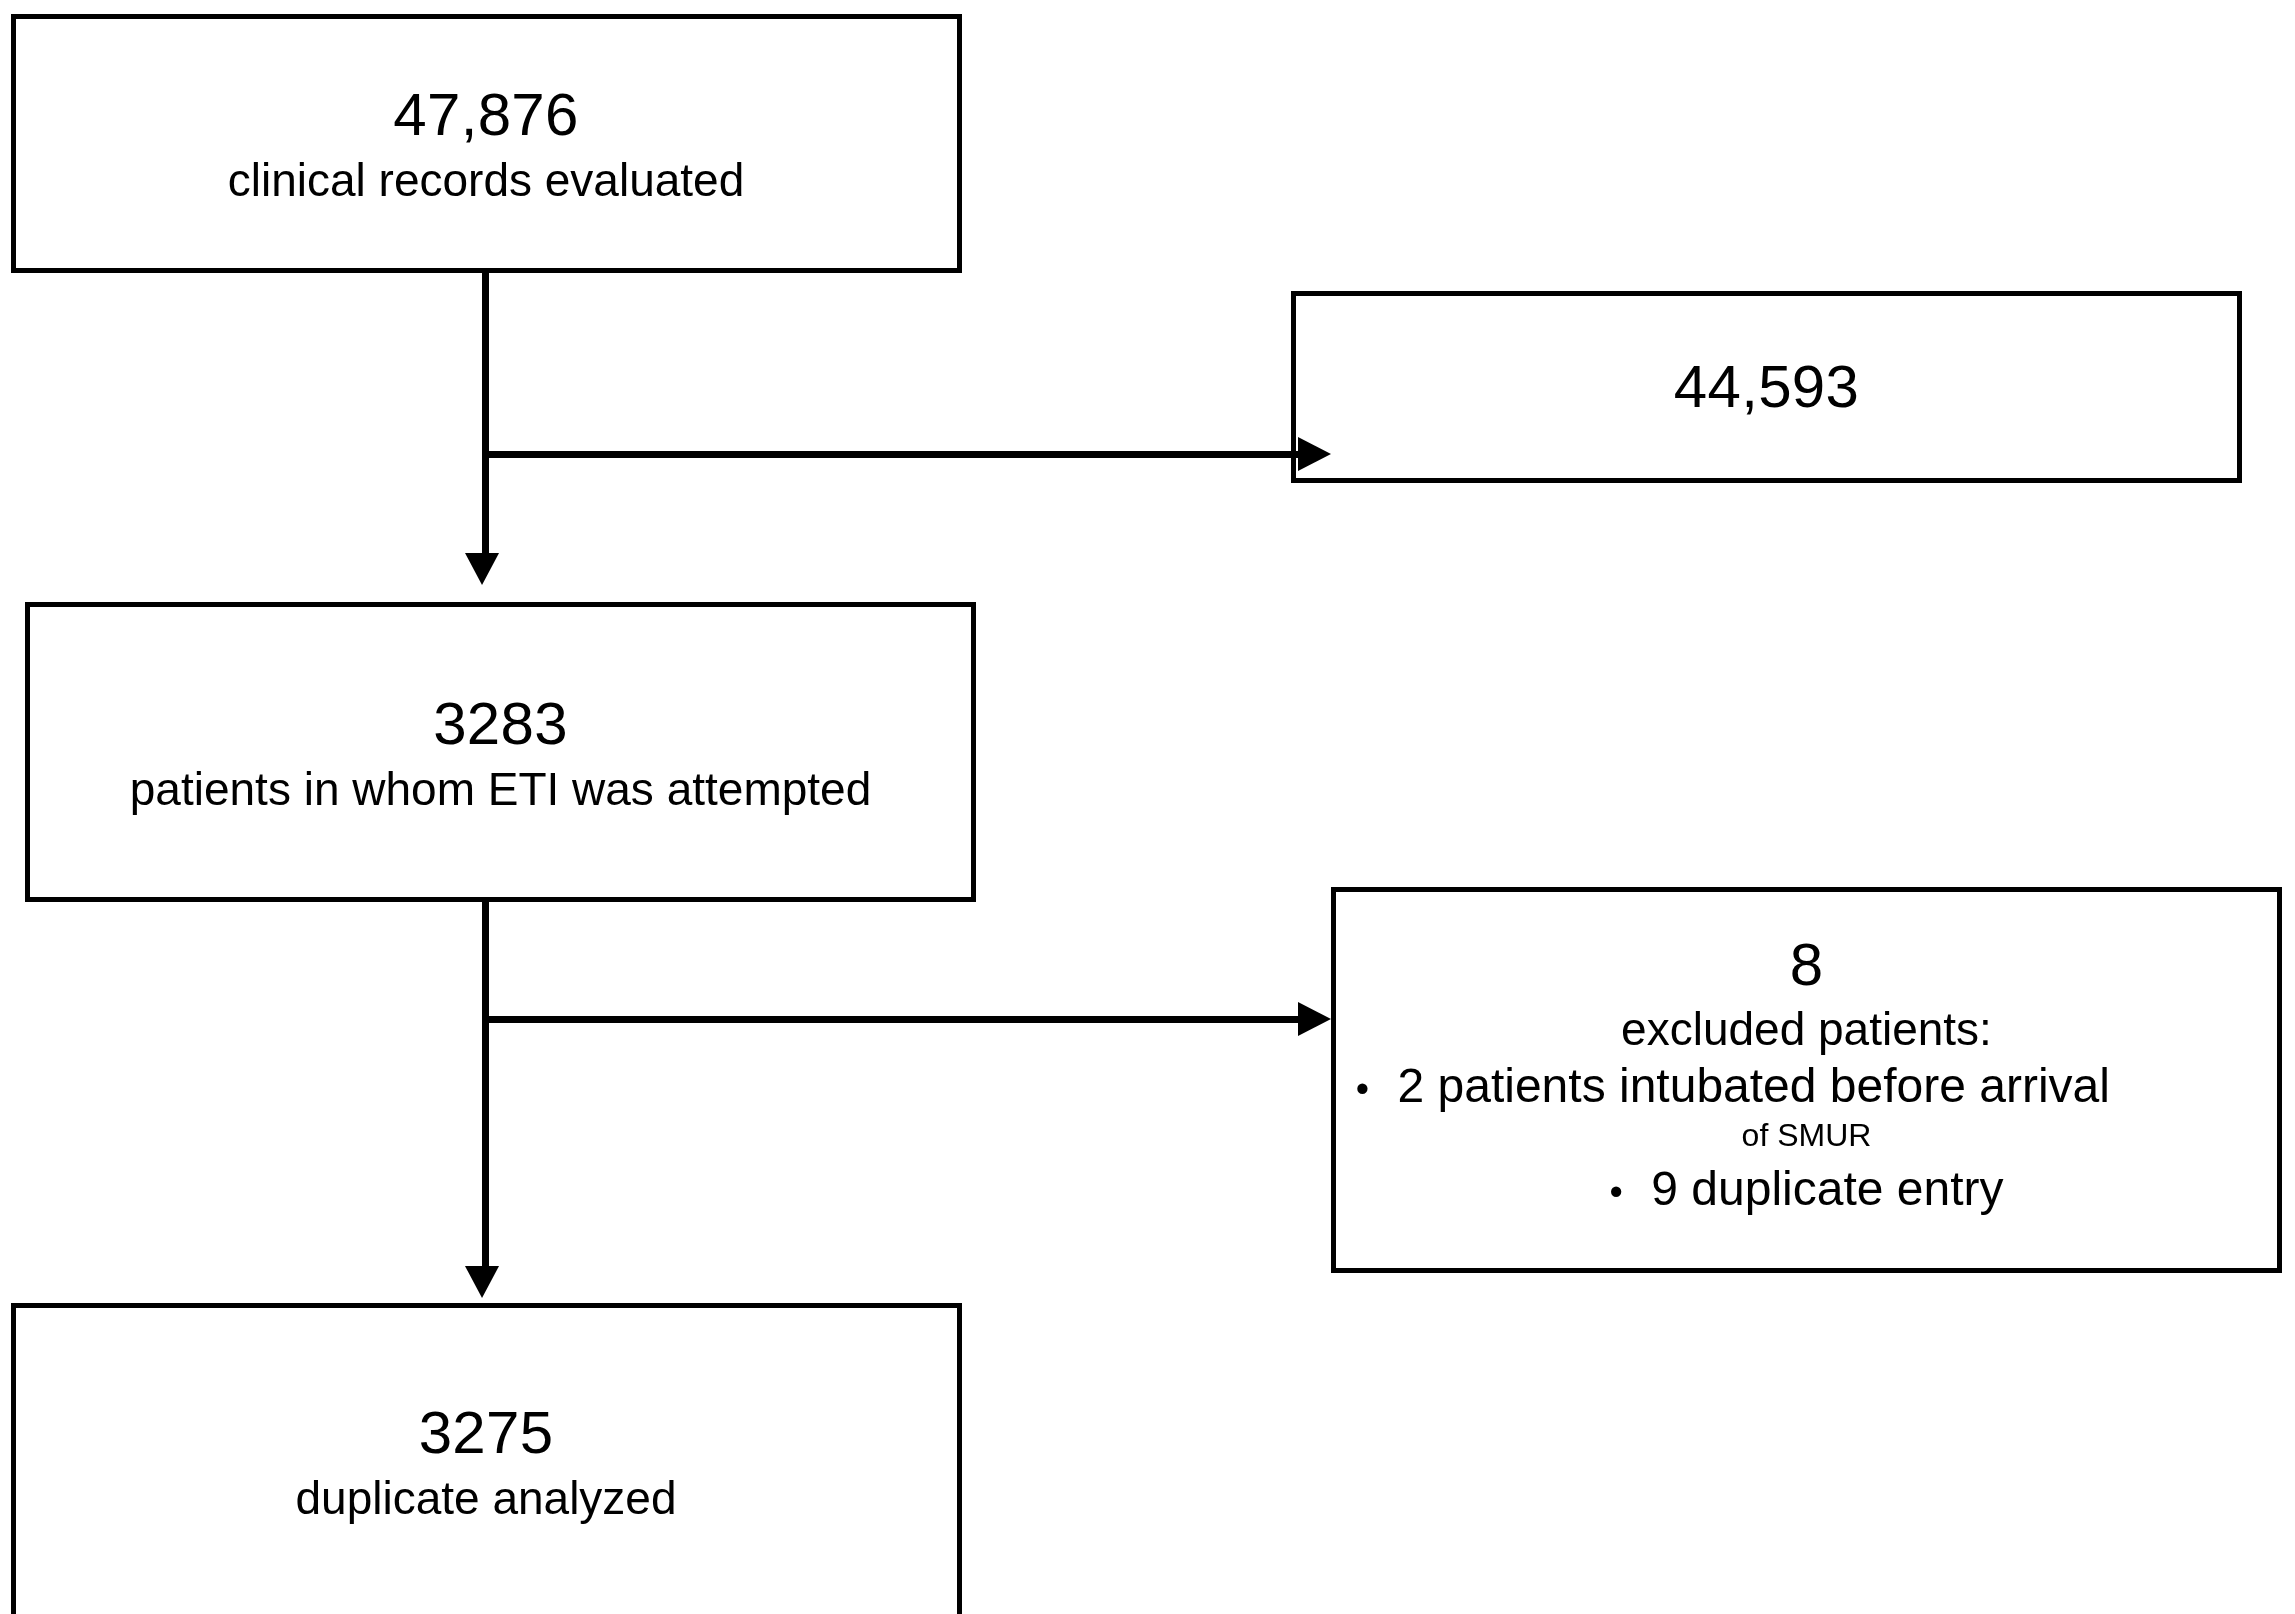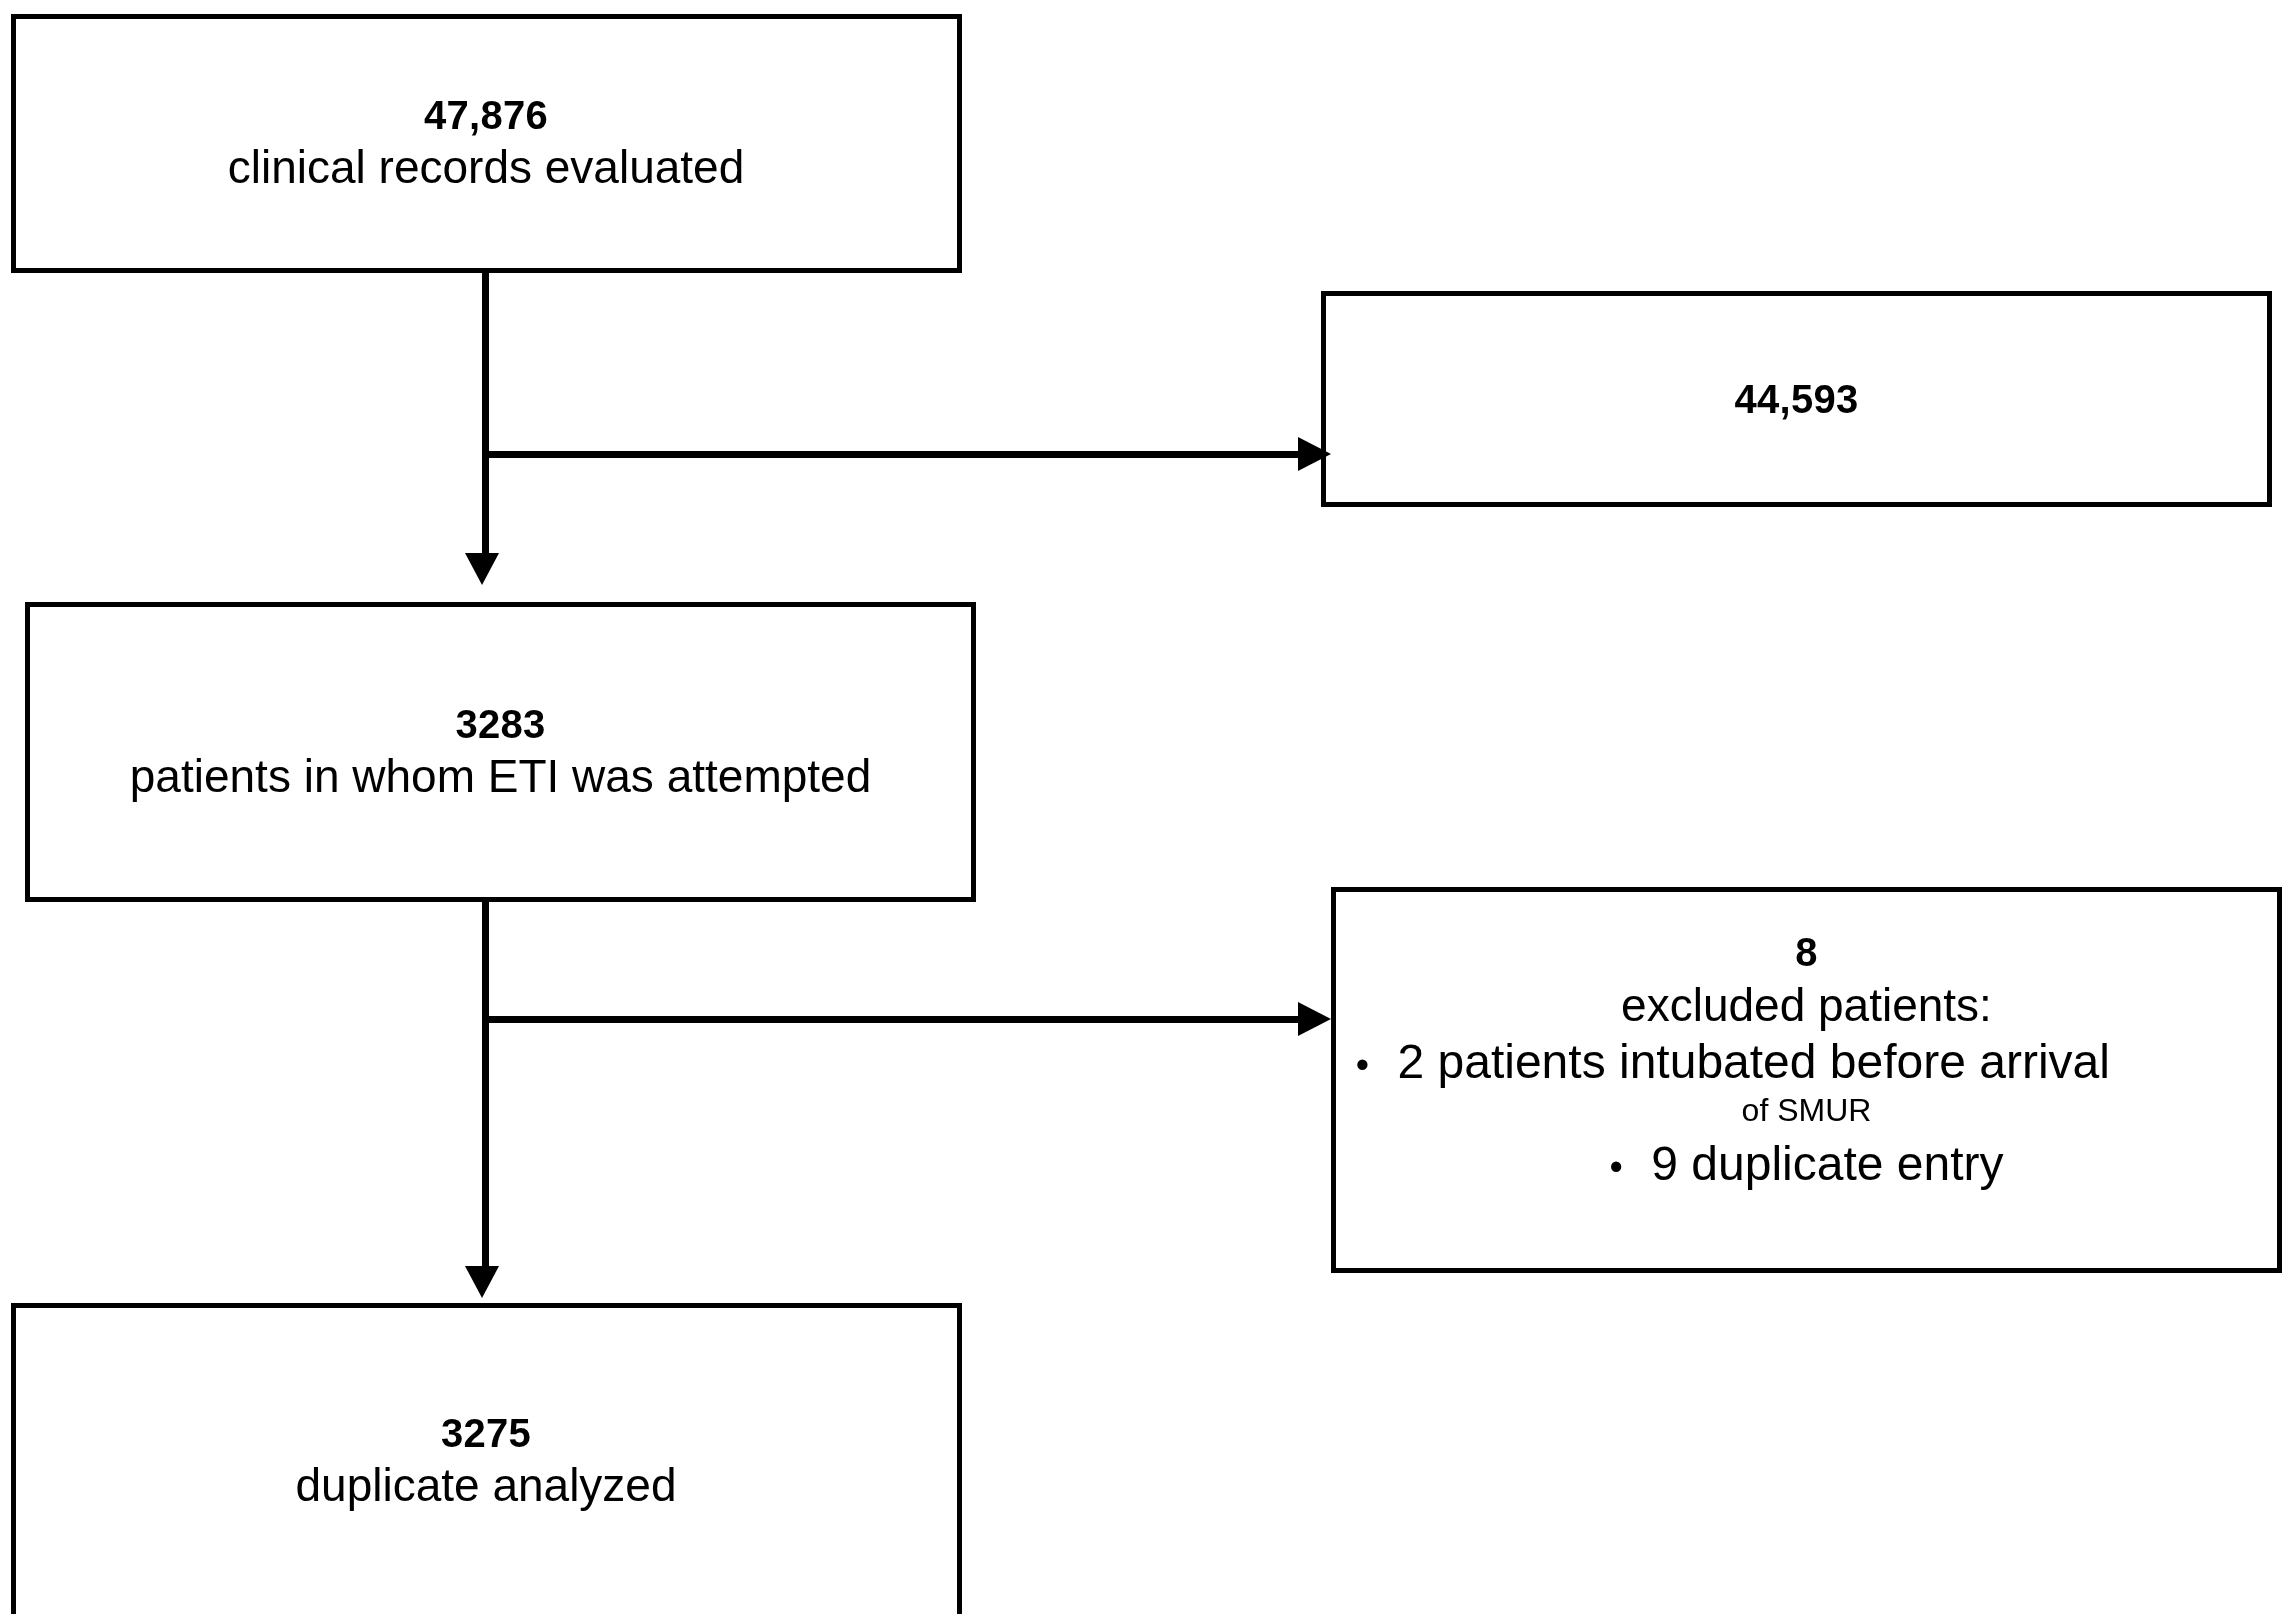--- a/index.html
+++ b/index.html
@@ -24,36 +24,36 @@
     border: 5.6px solid #000000;
     background: #ffffff;
     display: flex;
     flex-direction: column;
     align-items: center;
     justify-content: center;
     text-align: center;
     padding: 6.2px 16px;
   }
   .node .count {
-    font-weight: bold;
-    font-size: 40px;
+    font-weight: normal;
+    font-size: 60px;
     line-height: 1.22;
     letter-spacing: 0.3px;
     white-space: nowrap;
   }
   .node .desc {
     font-weight: normal;
     font-size: 46px;
     line-height: 1.22;
     white-space: nowrap;
   }
 
   
   #node-evaluated   { left: 10.5px;   top: 13.6px;   width: 951px; height: 259px; }
-  #node-noneligible { left: 1321px; top: 291px;  width: 951px; height: 216px; }
+  #node-noneligible { left: 1291px; top: 291px;  width: 951px; height: 192px; }
   #node-attempted   { left: 25px;   top: 602px;  width: 951px; height: 300px; }
   #node-excluded    { left: 1331px; top: 887px; width: 951px; height: 386px;
                       justify-content: flex-start; padding-top: 36px; }
   #node-analyzed    { left: 10.5px;   top: 1303px; width: 951px; height: 316px; }
 
   
   .excl-lines {
     width: 100%;
     display: flex;
     flex-direction: column;

